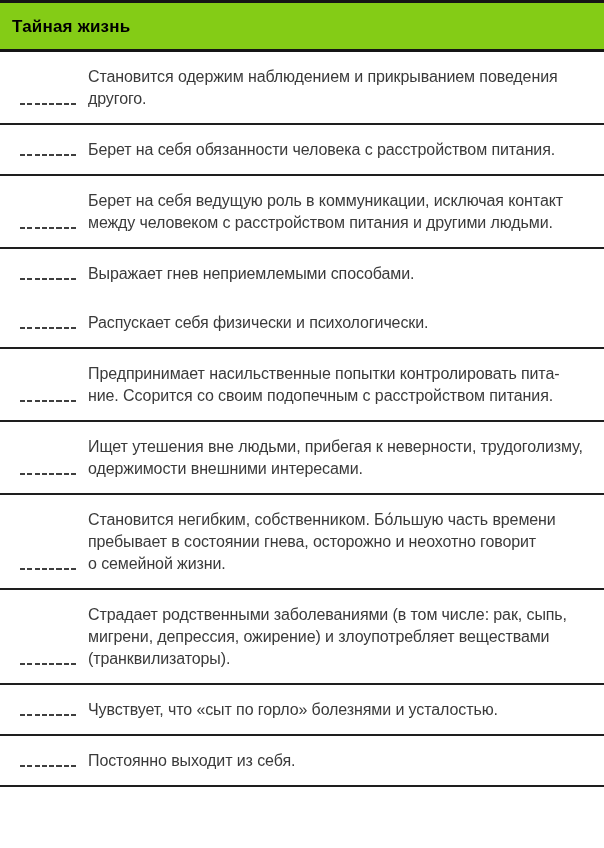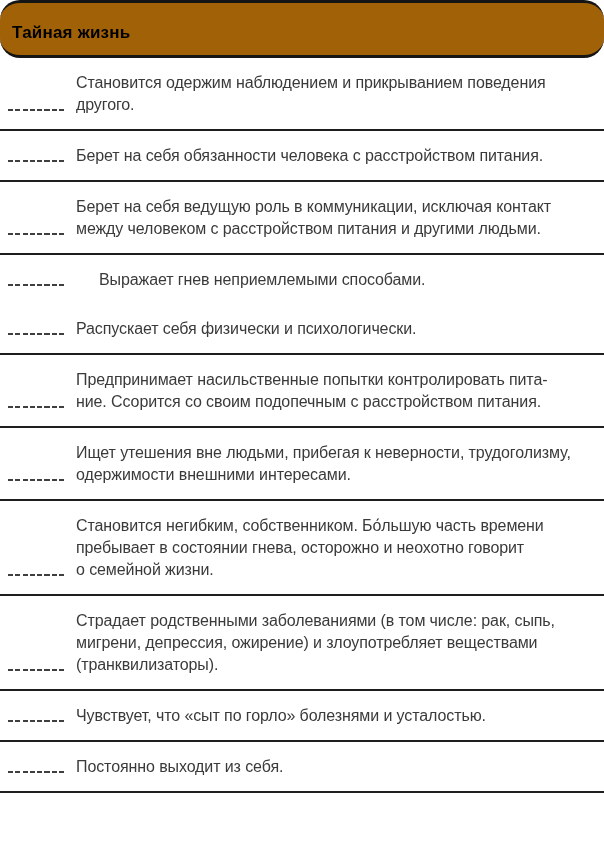--- a/index.html
+++ b/index.html
@@ -10,44 +10,42 @@
   .sheet {
     position: relative;
     width: 604px;
     height: 848px;
     background: #ffffff;
     font-family: "Liberation Sans", sans-serif;
     overflow: hidden;
     box-sizing: border-box;
   }
   .section-header {
-    background: #a16207;
+    background: #84cc16;
     border-top: 3px solid #151515;
     border-bottom: 3px solid #151515;
-    padding: 19px 12px 12px 12px;
+    padding: 13px 12px 12px 12px;
     box-sizing: border-box;
-    border-radius: 20px;
   }
   .section-header .title {
     font-size: 17px;
     line-height: 21px;
     font-weight: bold;
     color: #000000;
     letter-spacing: 0.2px;
   }
   .row {
     display: flex;
     align-items: stretch;
-    padding: 14px 9px 13px 8px;
+    padding: 14px 9px 13px 20px;
     border-bottom: 2px solid #1e1e1e;
     box-sizing: border-box;
   }
   .row.no-rule {
     border-bottom: none;
-    gap: 23px;
   }
   .blank-cell {
     flex: 0 0 68px;
     display: flex;
     align-items: flex-end;
   }
   .dashes {
     width: 57px;
     height: 2px;
     margin-bottom: 5px;

